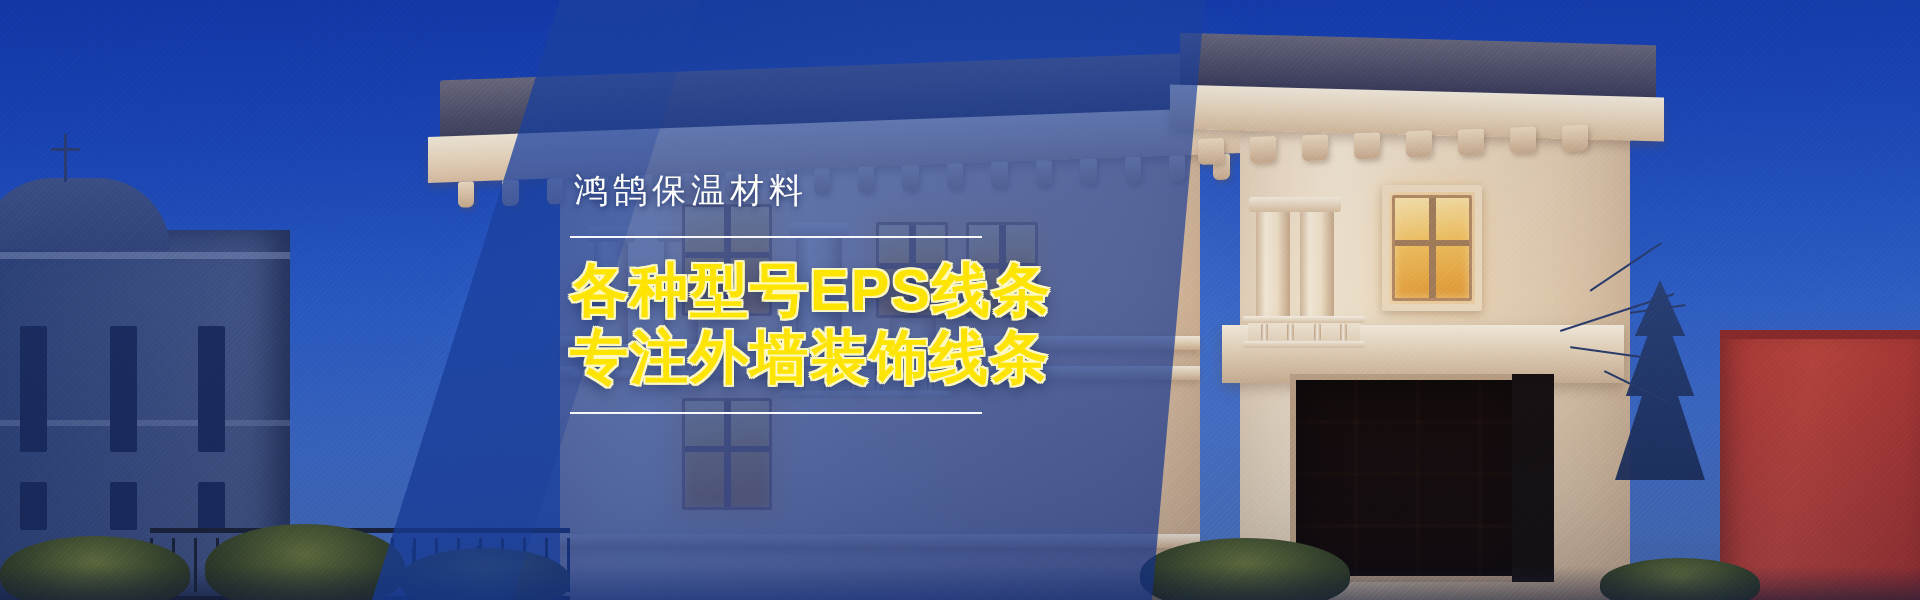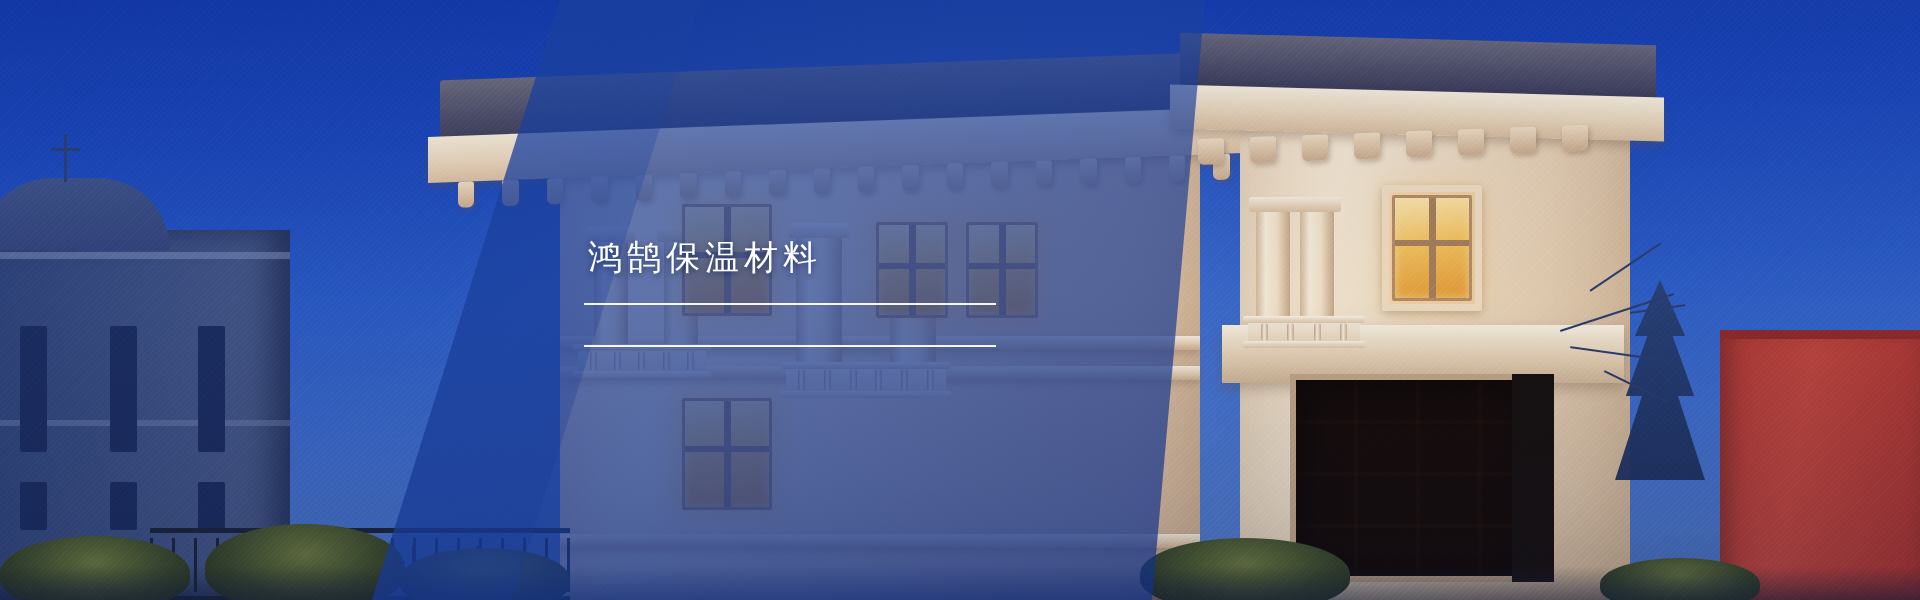--- a/index.html
+++ b/index.html
@@ -296,21 +296,21 @@
     pointer-events: none;
   }
 
   
   .content {
     position: absolute;
     left: 560px; top: 0;
     width: 620px; height: 600px;
     display: flex; flex-direction: column; justify-content: center;
     align-items: flex-start;
-    padding-left: 24px;
+    padding-left: 10px;
   }
 
   .eyebrow {
     font-size: 34px;
     letter-spacing: 5px;
     color: #ffffff;
     text-shadow: 0 2px 6px rgba(0,20,70,.65);
     font-weight: 400;
     margin-bottom: 22px;
     padding-left: 4px;
@@ -519,17 +519,19 @@
     <div class="halftone"></div>
   </div>
 
   <div class="overlay-panel"></div>
   <div class="overlay-panel2"></div>
 
   <div class="content">
     <div class="eyebrow">鸿鹄保温材料</div>
     <div class="rule"></div>
     <div class="headline">
+      <span class="l1">各种型号EPS线条</span>
+      <span class="l2">专注外墙装饰线条</span>
     </div>
     <div class="rule bottom"></div>
   </div>
 
 </div>
 
 </body></html>

